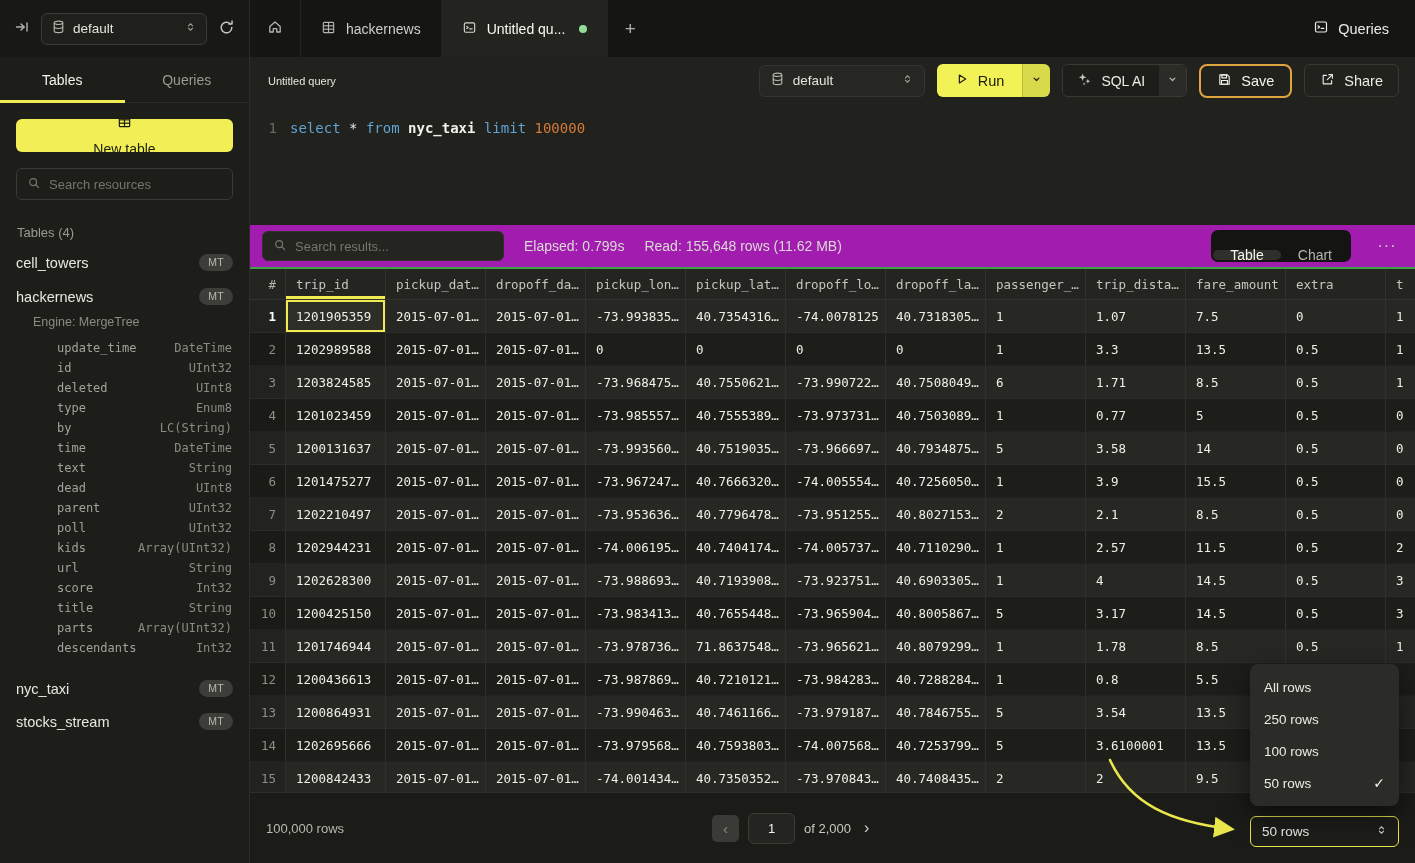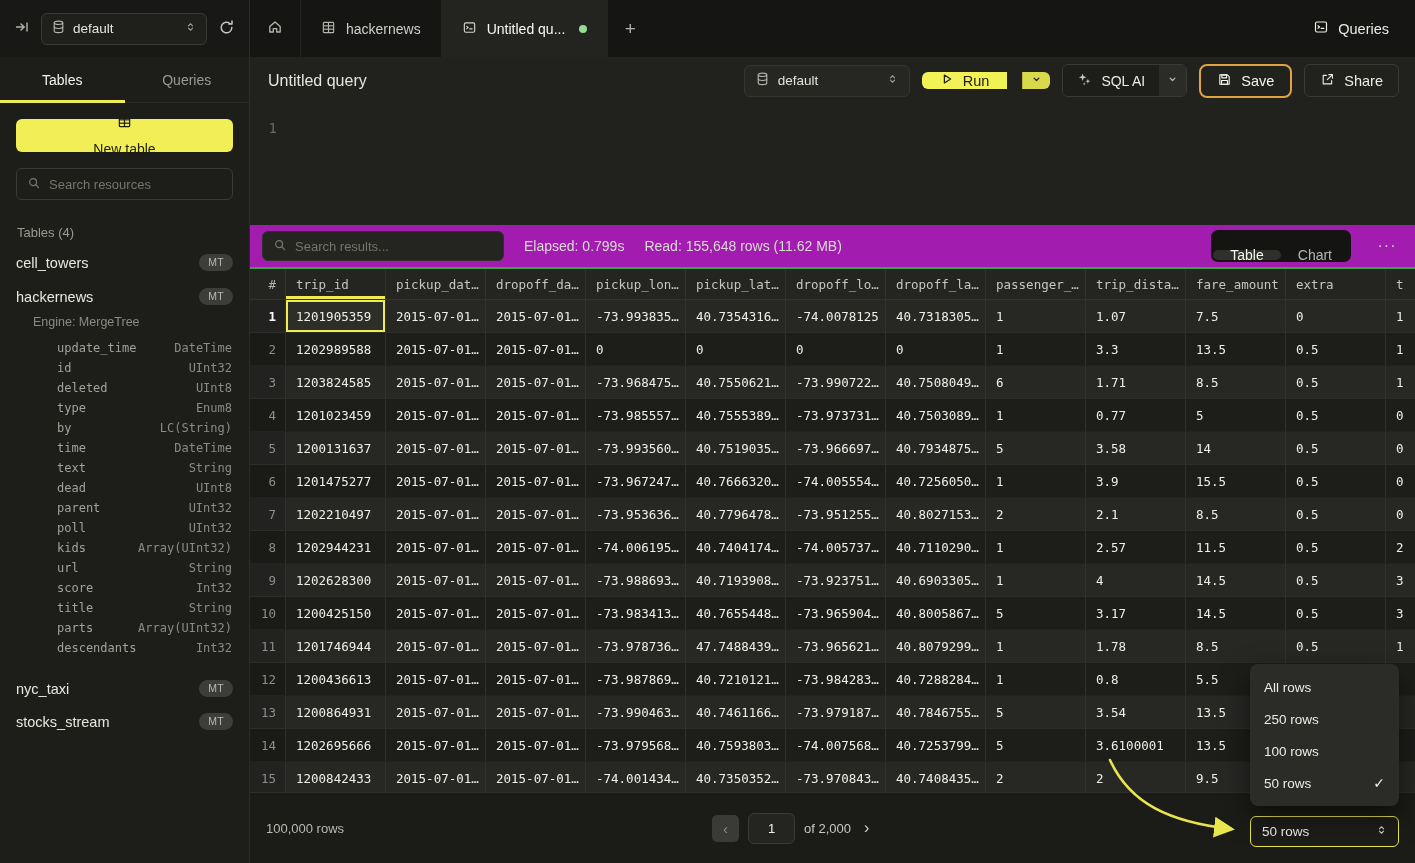--- a/index.html
+++ b/index.html
@@ -41,25 +41,25 @@
   .tabbar { height:57px; min-height:57px; background:#151513; display:flex; align-items:stretch; }
   .tab { display:flex; align-items:center; gap:10px; padding:0 20px; color:#cfcfc9; font-size:14px; border-right:1px solid #232320; cursor:pointer; }
   .tab.icon-only { padding:0 17px; }
   .tab.active { background:#232320; color:#fafaf4;justify-content:space-between; }
   .dirty-dot { width:8px; height:8px; border-radius:50%; background:#92dc96; margin-left:4px; }
   .tab-plus { width:44px; display:flex; align-items:center; justify-content:center; color:#b0b0aa; font-size:19px; cursor:pointer; border:none; background:none; }
   .tabbar-spacer { flex:1; }
   .queries-btn { align-self:center; margin-right:26px; display:flex; align-items:center; gap:9px; background:none; border:none; color:#ecece6; font-size:14.5px; cursor:pointer; }
 
   .query-toolbar { height:47px; min-height:47px; background:#21211d; display:flex; align-items:center; padding:0 16px; gap:12px; }
-  .q-title { font-size:16px; color:#e6e6e0; margin-left:2px; }
+  .q-title { font-size:11px; color:#e6e6e0; margin-left:2px; }
   .qt-spacer { flex:1; }
   .toolbar-db { height:32px; width:166px; background:#262622; border:1px solid #343430; border-radius:6px; display:flex; align-items:center; padding:0 11px; gap:9px; color:#e4e4de; font-size:13.5px; cursor:pointer; }
   .toolbar-db .grow { flex:1; text-align:left; }
-  .run-btn { display:flex; height:17px; border-radius:6px; overflow:hidden; cursor:pointer;gap:15px; }
+  .run-btn { display:flex; height:33px; border-radius:6px; overflow:hidden; cursor:pointer; }
   .run-main { background:#f2f257; color:#20200f; display:flex; align-items:center; gap:9px; padding:0 18px; font-size:14.5px; font-weight:500; border:none; cursor:pointer; }
   .run-caret { width:28px; background:#d9da4b; display:flex; align-items:center; justify-content:center; border:none; border-left:1px solid #b9ba3e; cursor:pointer; }
   .sqlai-btn { display:flex; height:33px; border:1px solid #3a3a35; border-radius:6px; overflow:hidden; cursor:pointer; }
   .sqlai-main { background:#1d1d1a; color:#ecece6; display:flex; align-items:center; gap:9px; padding:0 14px; font-size:14px; border:none; cursor:pointer; }
   .sqlai-caret { width:27px; background:#2b2b27; display:flex; align-items:center; justify-content:center; border:none; cursor:pointer; }
   .save-btn { height:34px; border:2px solid #dfa43f; border-radius:8px; background:transparent; color:#f4f4ee; display:flex; align-items:center; gap:9px; padding:0 16px; font-size:14.5px; cursor:pointer; }
   .share-btn { height:33px; border:1px solid #3a3a35; border-radius:6px; background:transparent; color:#ecece6; display:flex; align-items:center; gap:9px; padding:0 15px; font-size:14.5px; cursor:pointer; }
 
   .editor { flex:1; background:#21211d; font-family:"DejaVu Sans Mono",monospace; font-size:14px; padding-top:13px; display:flex; align-items:flex-start; }
   .ln { width:40px; text-align:right; padding-right:13px; color:#6a6a64; line-height:22px; }
@@ -394,20 +394,21 @@
               <path d="M9.4 2.8 H13.2 V6.6"></path>
               <line x1="13" y1="3" x2="7.8" y2="8.2"></line>
             </svg>
         </span>
         <span>Share</span>
       </button>
     </div>
 
     <div class="editor">
       <div class="ln">1</div>
+      <div class="code-line"><span class="tok-kw">select</span><span class="tok-plain"> </span><span class="tok-plain">*</span><span class="tok-plain"> </span><span class="tok-kw">from</span><span class="tok-plain"> </span><span class="tok-ident">nyc_taxi</span><span class="tok-plain"> </span><span class="tok-kw">limit</span><span class="tok-plain"> </span><span class="tok-num">100000</span></div>
     </div>
 
     <div class="results-toolbar">
       <div class="res-search">
         <span>
           <svg width="14" height="14" viewBox="0 0 16 16" fill="none" stroke="#75756e" stroke-width="1.4" stroke-linecap="round">
               <circle cx="7" cy="7" r="3.9"></circle>
               <line x1="9.9" y1="9.9" x2="13.2" y2="13.2"></line>
             </svg>
         </span>
@@ -591,21 +592,21 @@
             <div class="cell">14.5</div>
             <div class="cell">0.5</div>
             <div class="cell c-last">3</div>
           </div>
           <div class="trow">
             <div class="cell c-num">11</div>
             <div class="cell">1201746944</div>
             <div class="cell">2015-07-01…</div>
             <div class="cell">2015-07-01…</div>
             <div class="cell">-73.978736…</div>
-            <div class="cell">47.7488439…</div>
+            <div class="cell">71.8637548…</div>
             <div class="cell">-73.965621…</div>
             <div class="cell">40.8079299…</div>
             <div class="cell">1</div>
             <div class="cell">1.78</div>
             <div class="cell">8.5</div>
             <div class="cell">0.5</div>
             <div class="cell c-last">1</div>
           </div>
           <div class="trow">
             <div class="cell c-num">12</div>

